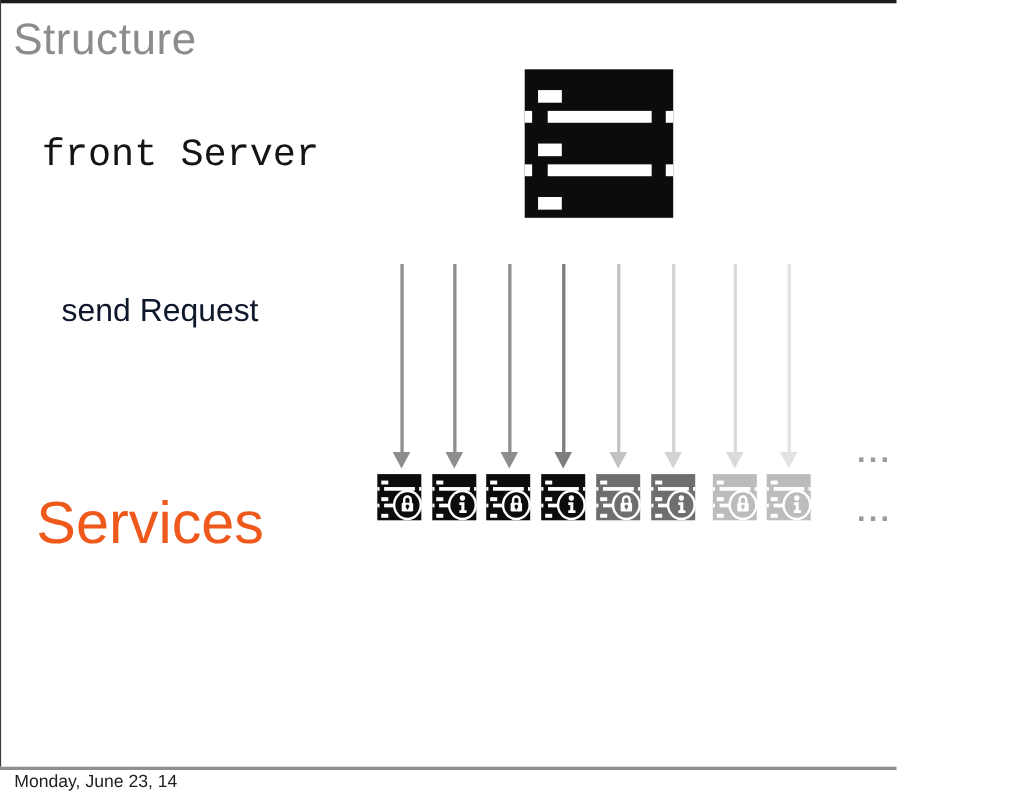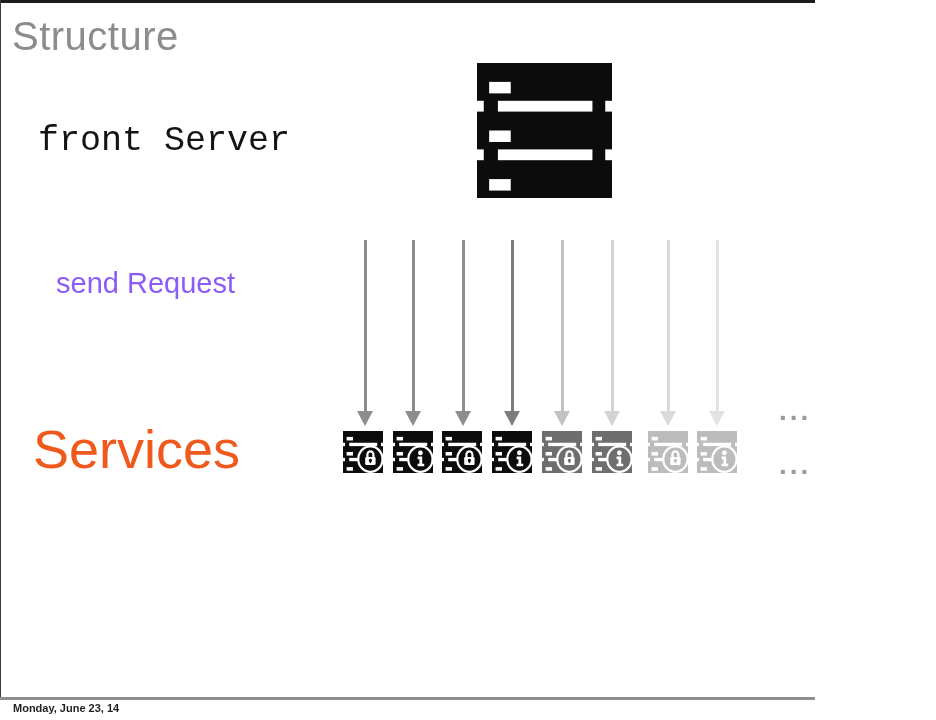--- a/index.html
+++ b/index.html
@@ -29,36 +29,36 @@
     width: 0; height: 0; margin: 0 auto;
     border-left: 8px solid transparent;
     border-right: 8px solid transparent;
     border-top: 15px solid currentColor;
   }
   .service-node { position: absolute; top: 431px; width: 40px; height: 42px; }
   .ellipsis { font-size: 28px; font-weight: bold; letter-spacing: 3px; line-height: 1; }
   .ellipsis-top    { left: 779px; top: 397px; }
   .ellipsis-bottom { left: 779px; top: 451px; }
   .footer-divider { left: 0; top: 697px; width: 936px; height: 3px; background: #8f8f8f; }
-  .footer-date { left: 13px; top: 702px; font-size: 11px; font-weight: bold; }
+  .footer-date { left: 13px; top: 702px; font-size: 16px; }
 </style>
 </head>
 <body>
 
 <div class="stage">
   <div class="abs top-border"></div>
   <div class="abs left-border"></div>
 
   <div class="abs title" style="color: rgb(140, 140, 140);">Structure</div>
 
   <div class="abs front-label" style="color: rgb(20, 20, 20); font-family: Liberation Mono, monospace;">front Server</div>
 
-  <div class="abs request-label" style="color: #8b5cf6; text-align: center;">send Request</div>
-
-  <div class="abs services-label" style="color: rgb(239, 90, 28);">Services</div>
+  <div class="abs request-label" style="color: #0f172a; text-align: center;">send Request</div>
+
+  <div class="abs services-label" style="color: rgb(239, 90, 28); margin-top: 27px;">Services</div>
 
   <div class="abs big-server" id="front-server-icon" style="color: rgb(12, 12, 12);">
       <svg viewBox="0 0 100 100" preserveAspectRatio="none" xmlns="http://www.w3.org/2000/svg">
         <rect x="0" y="0" width="100" height="100" fill="currentColor"></rect>
         <g fill="#ffffff">
           <rect x="15.5" y="28" width="70" height="8"></rect>
           <rect x="0" y="28" width="5" height="8"></rect>
           <rect x="95" y="28" width="5" height="8"></rect>
           <rect x="15.5" y="64" width="70" height="8"></rect>
           <rect x="0" y="64" width="5" height="8"></rect>

